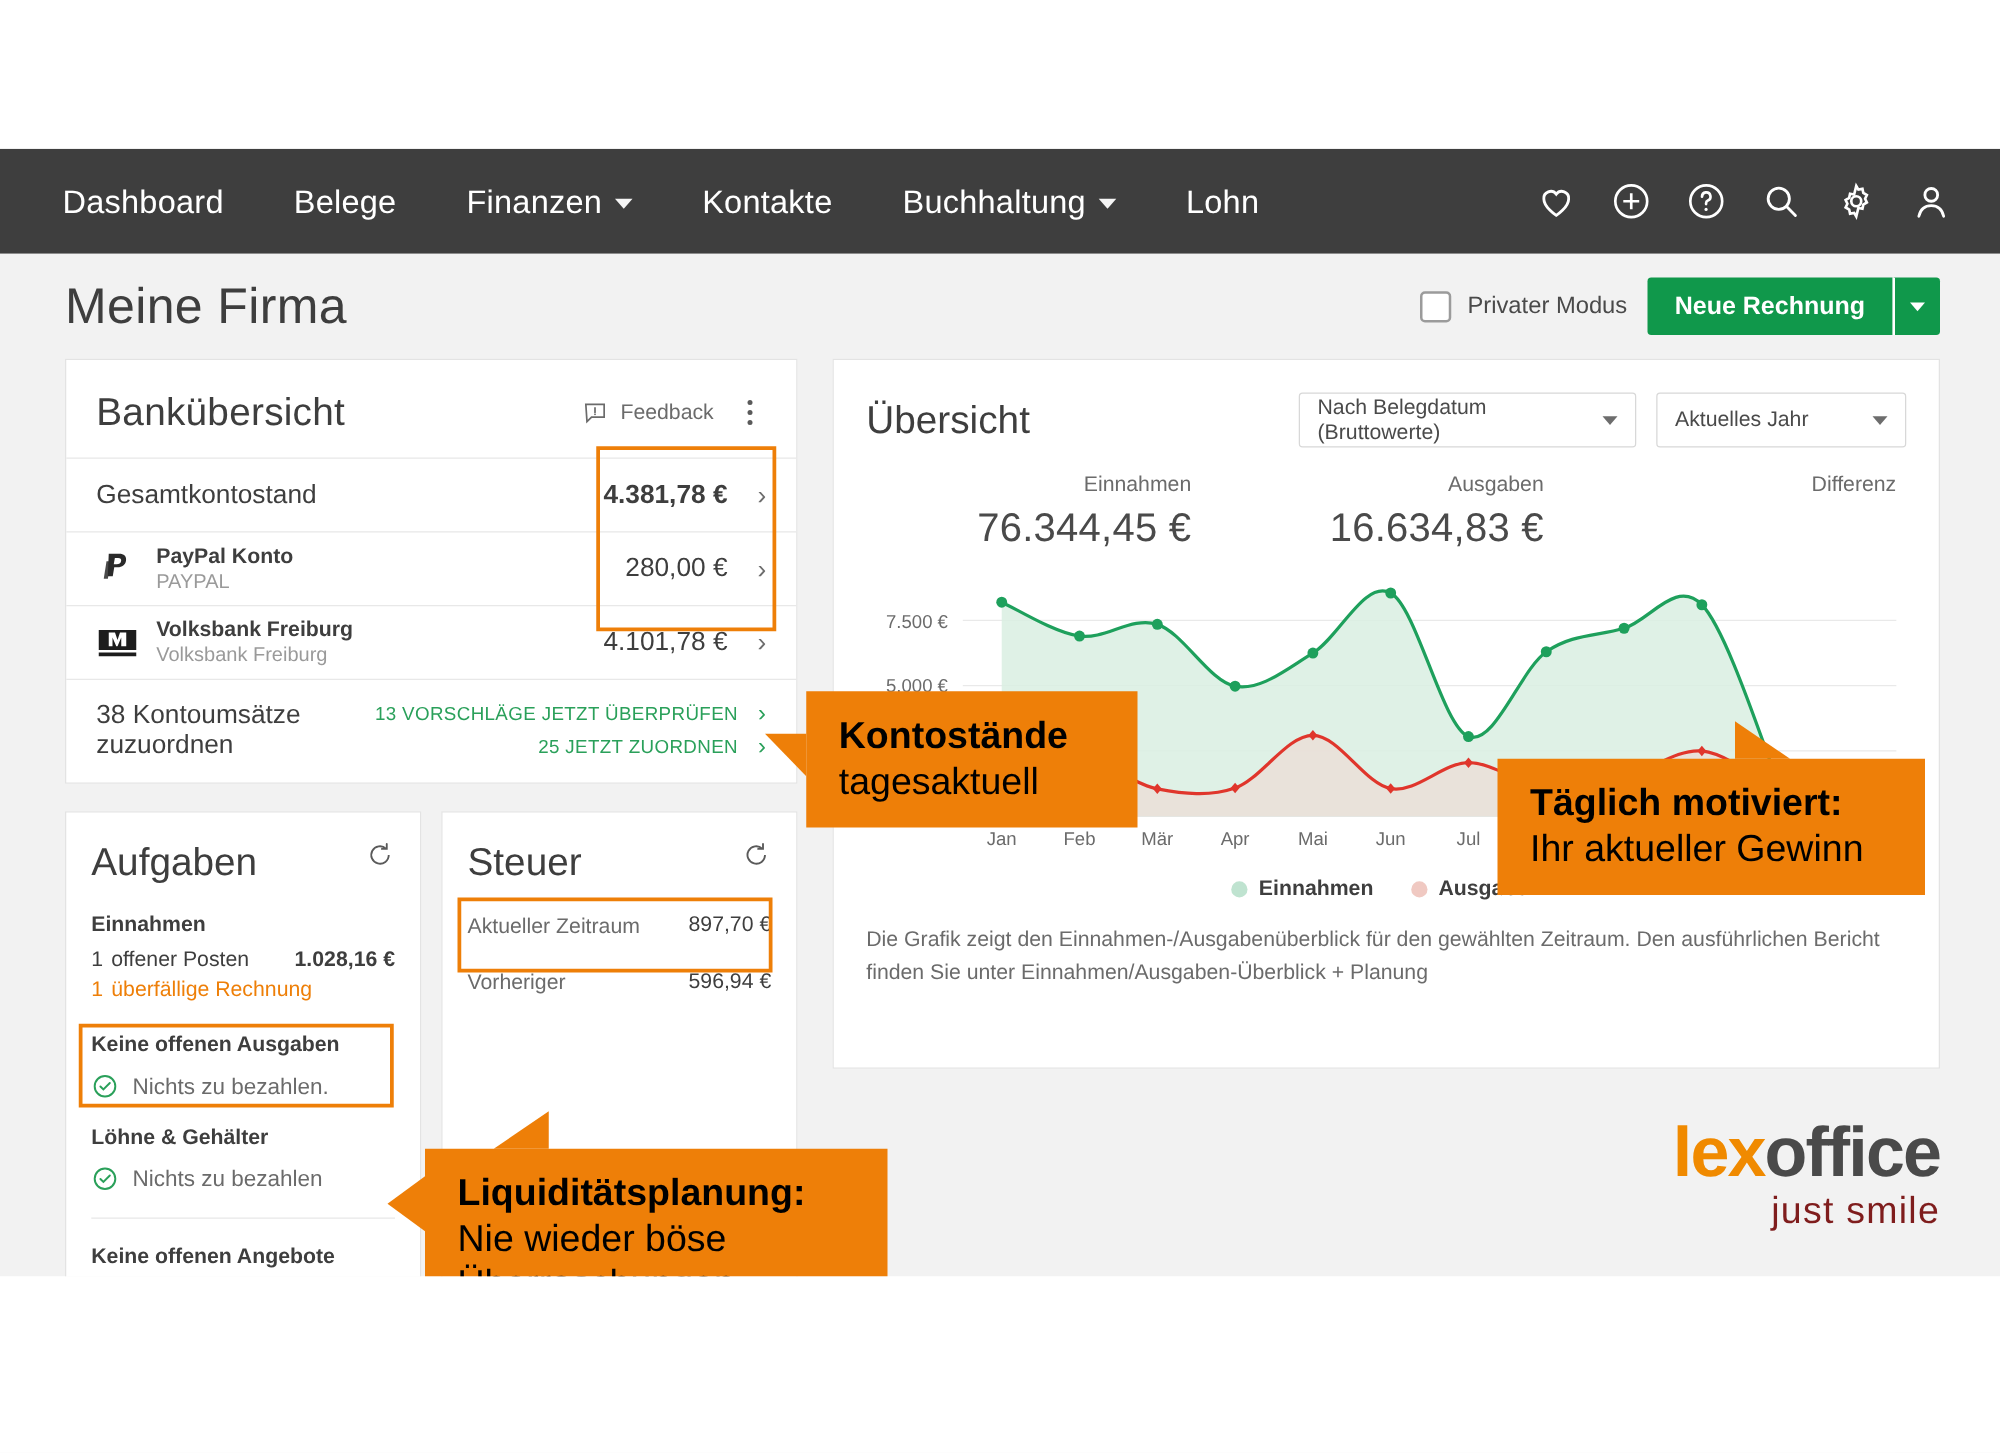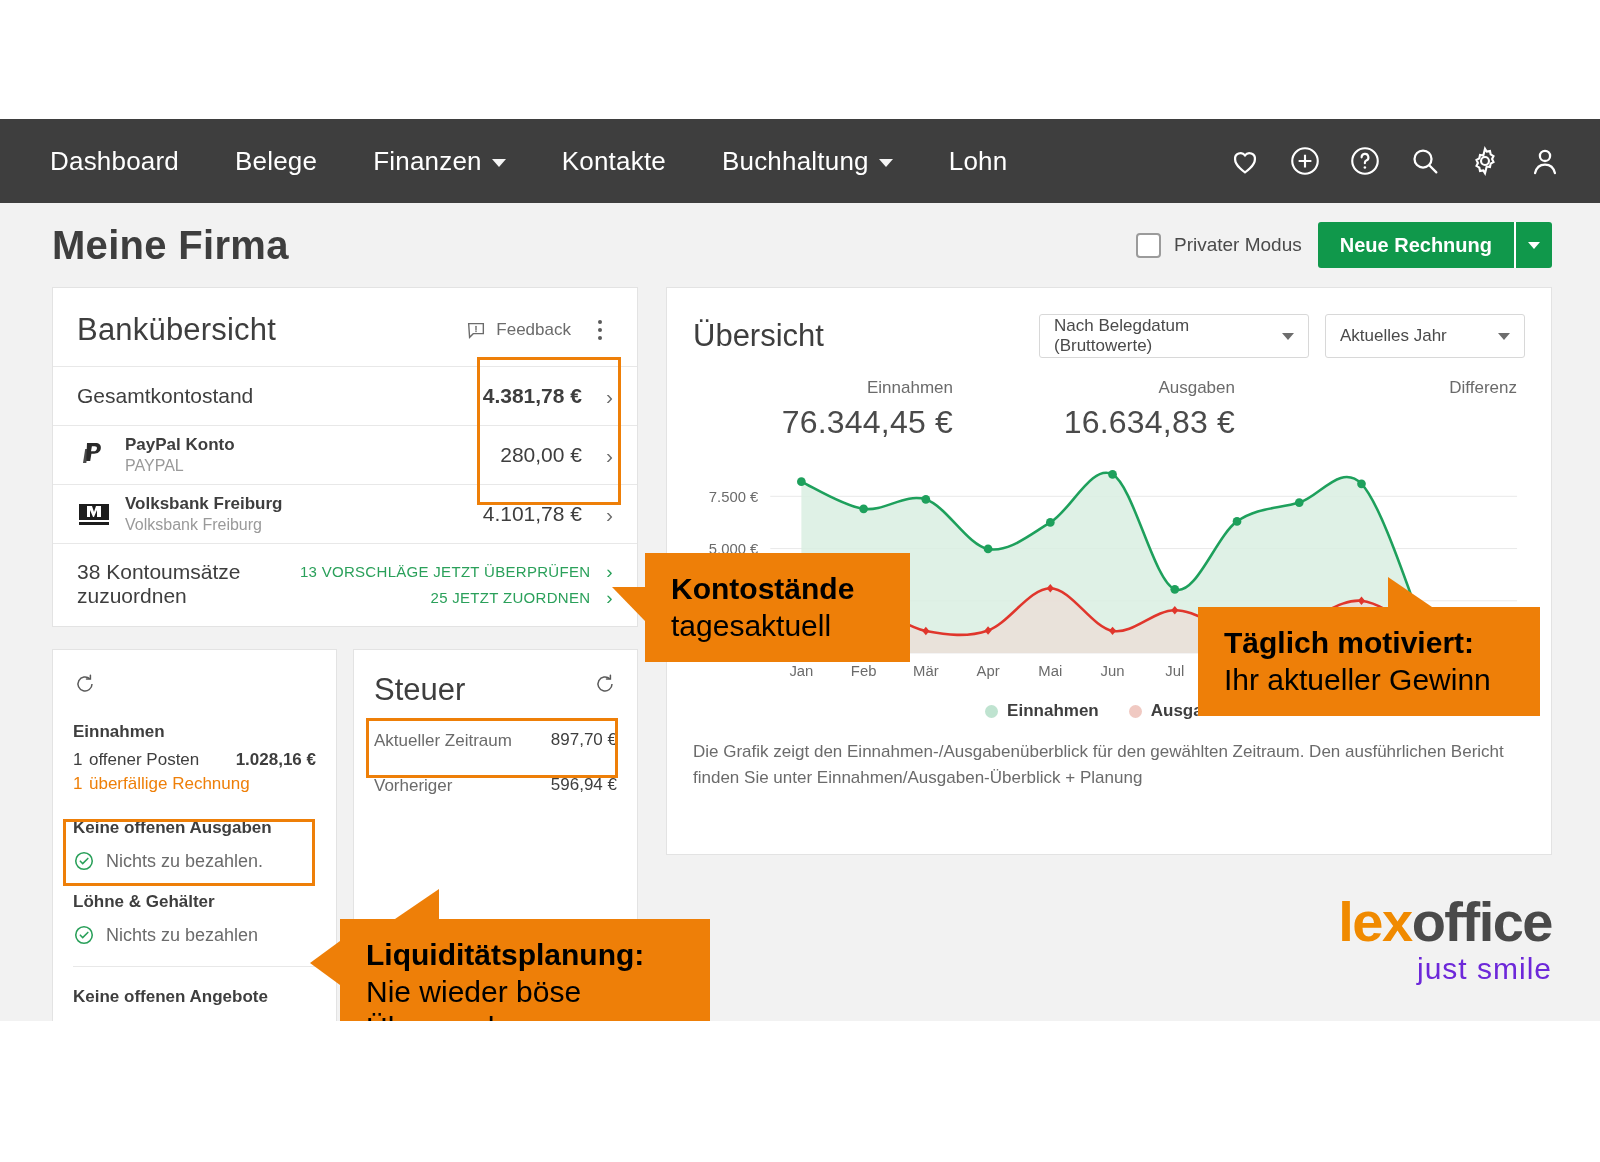--- a/index.html
+++ b/index.html
@@ -34,21 +34,21 @@
     border-top: 8px solid #ffffff; opacity: .95; margin-top: 4px; }
   .nav-icons { display: flex; align-items: center; gap: 26px; }
   .nav-icons svg { display: block; }
   .nav-ic { cursor: pointer; width: 34px; height: 34px; }
 
   
   .page-head {
     height: 84px; display: flex; align-items: center; padding: 0 48px 0 52px;
     background: #f2f2f2;
   }
-  .page-title { font-size: 40px; color: #3e3e3e; font-weight: 700; flex: 1; letter-spacing: .3px; }
+  .page-title { font-size: 40px; color: #3e3e3e; font-weight: 400; flex: 1; letter-spacing: .3px; }
   .priv-mode { display: flex; align-items: center; gap: 13px; margin-right: 16px; cursor: pointer; }
   .chk { width: 25px; height: 25px; border: 2px solid #9b9b9b; border-radius: 4px; background:#fff; }
   .priv-label { font-size: 19px; color: #4a4a4a; }
   .btn-split { display: flex; height: 46px; }
   .btn-main {
     background: #10984b; color: #fff; font-size: 20px; font-weight: bold;
     display: flex; align-items: center; padding: 0 22px; cursor: pointer;
     border-top-left-radius: 3px; border-bottom-left-radius: 3px;
   }
   .btn-arrow {
@@ -136,21 +136,21 @@
   .legend { display:flex; justify-content:center; gap:30px; margin-top:14px; }
   .legend-item { display:flex; align-items:center; gap:9px; font-size:17px; font-weight:bold; color:#3e3e3e; }
   .dot { width:13px; height:13px; border-radius:50%; }
   .ov-note { font-size:17px; color:#6b6b6b; line-height:1.5; padding: 18px 26px 26px 26px; }
 
   
   .logo { position:absolute; right: 48px; top: 775px; text-align:right; }
   .logo .word { font-size:56px; font-weight:bold; letter-spacing:-1.5px; line-height:1; }
   .logo .lex { color:#f08a00; }
   .logo .office { color:#4a4a4a; }
-  .logo .tag { font-size:30px; color:#6d28d9; letter-spacing:1px; margin-top:2px; }
+  .logo .tag { font-size:30px; color:#7f1d1d; letter-spacing:1px; margin-top:2px; }
 
   
   .callout { position:absolute; background:#ee7f08; color:#000000; padding: 18px 26px; line-height:1.22; }
   .callout .l1 { font-weight:bold; }
   .callout .l2 { font-weight:400; }
 
   .co1 { left:645px; top:434px; width:265px; font-size:30px; }
   .co1 .tip { position:absolute; left:-33px; top:34px; width:0;height:0;
     border-top:0 solid transparent; border-bottom:34px solid transparent; border-right:33px solid #ee7f08;}
   .co2 { left:1198px; top:488px; width:342px; font-size:30px; }
@@ -327,20 +327,21 @@
                 </div>
             </div>
           </div>
 
           <div class="hl-box" style="left:424px; top:69px; width:144px; height:148px;"></div>
         </div>
 
         <div class="lower-row">
           <div class="card-sm" style="position:relative; height:400px; overflow:hidden;">
             <div class="sm-head">
+              <div class="sm-title">Aufgaben</div>
               <span class="refresh">
                 <svg width="24" height="24" viewBox="0 0 24 24" fill="none" stroke="#5a5a5a" stroke-width="1.5">
                     <path d="M19 12a7 7 0 1 1-2.2-5.1"></path>
                     <path d="M17.4 3.2v3.9h-3.9" stroke-linecap="round"></path>
                   </svg>
               </span>
             </div>
             <div class="sec-label">Einnahmen</div>
             <div class="task-line">
               <span class="num">1</span>

